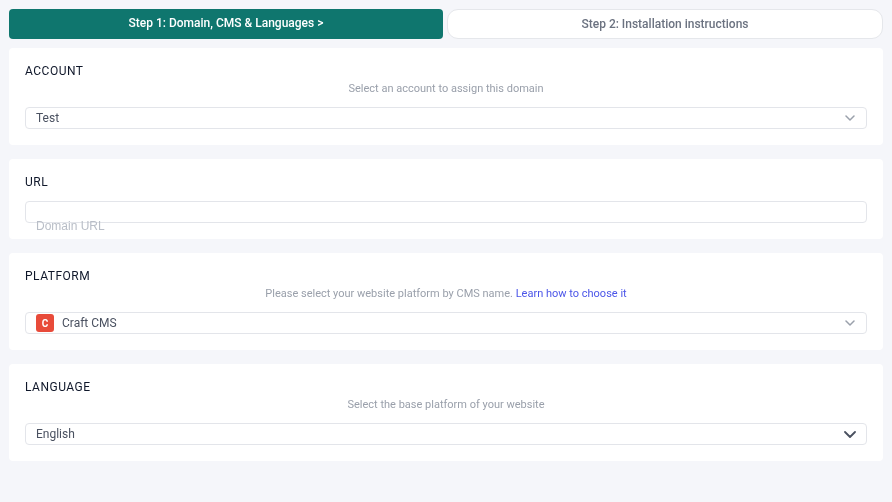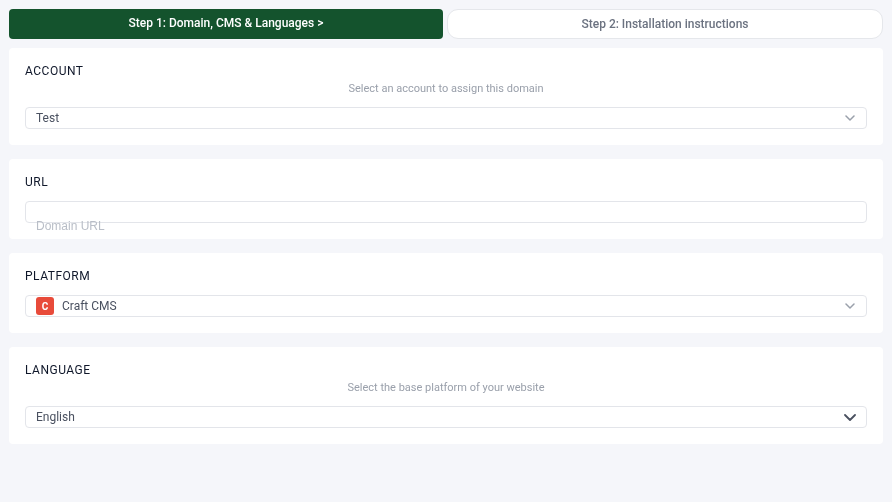--- a/index.html
+++ b/index.html
@@ -14,21 +14,21 @@
   .step {
     flex: 1;
     text-align: center;
     padding: 7px 0;
     font-size: 12px;
     font-weight: 500;
     border-radius: 4px 4px 0 0;
     cursor: pointer;
   }
   .step-active {
-    background: #14532d;
+    background: #0f766e;
     color: #fff;
     border-radius: 4px;
   }
   .step-inactive {
     background: #fff;
     color: #6b7280;
     border: 1px solid #e5e7eb;
     border-radius: 11px;
   }
   .card {
@@ -127,20 +127,23 @@
 
 <div class="card">
   <div class="section-title">URL</div>
   <div class="input-box">
     <input type="text" placeholder="Domain URL" style="">
   </div>
 </div>
 
 <div class="card">
   <div class="section-title">PLATFORM</div>
+  <div class="section-sub">
+    <span>Please select your website platform by CMS name. </span><a href="#">Learn how to choose it</a>
+  </div>
   <div class="select-box">
     <span class="platform-icon">C</span>
     <span>Craft CMS</span>
     <span class="chevron">
       <svg width="10" height="6" viewBox="0 0 10 6" fill="none">
           <path d="M1 1l4 4 4-4" stroke-width="1.5" stroke-linecap="round" stroke-linejoin="round"></path>
         </svg>
     </span>
   </div>
 </div>

